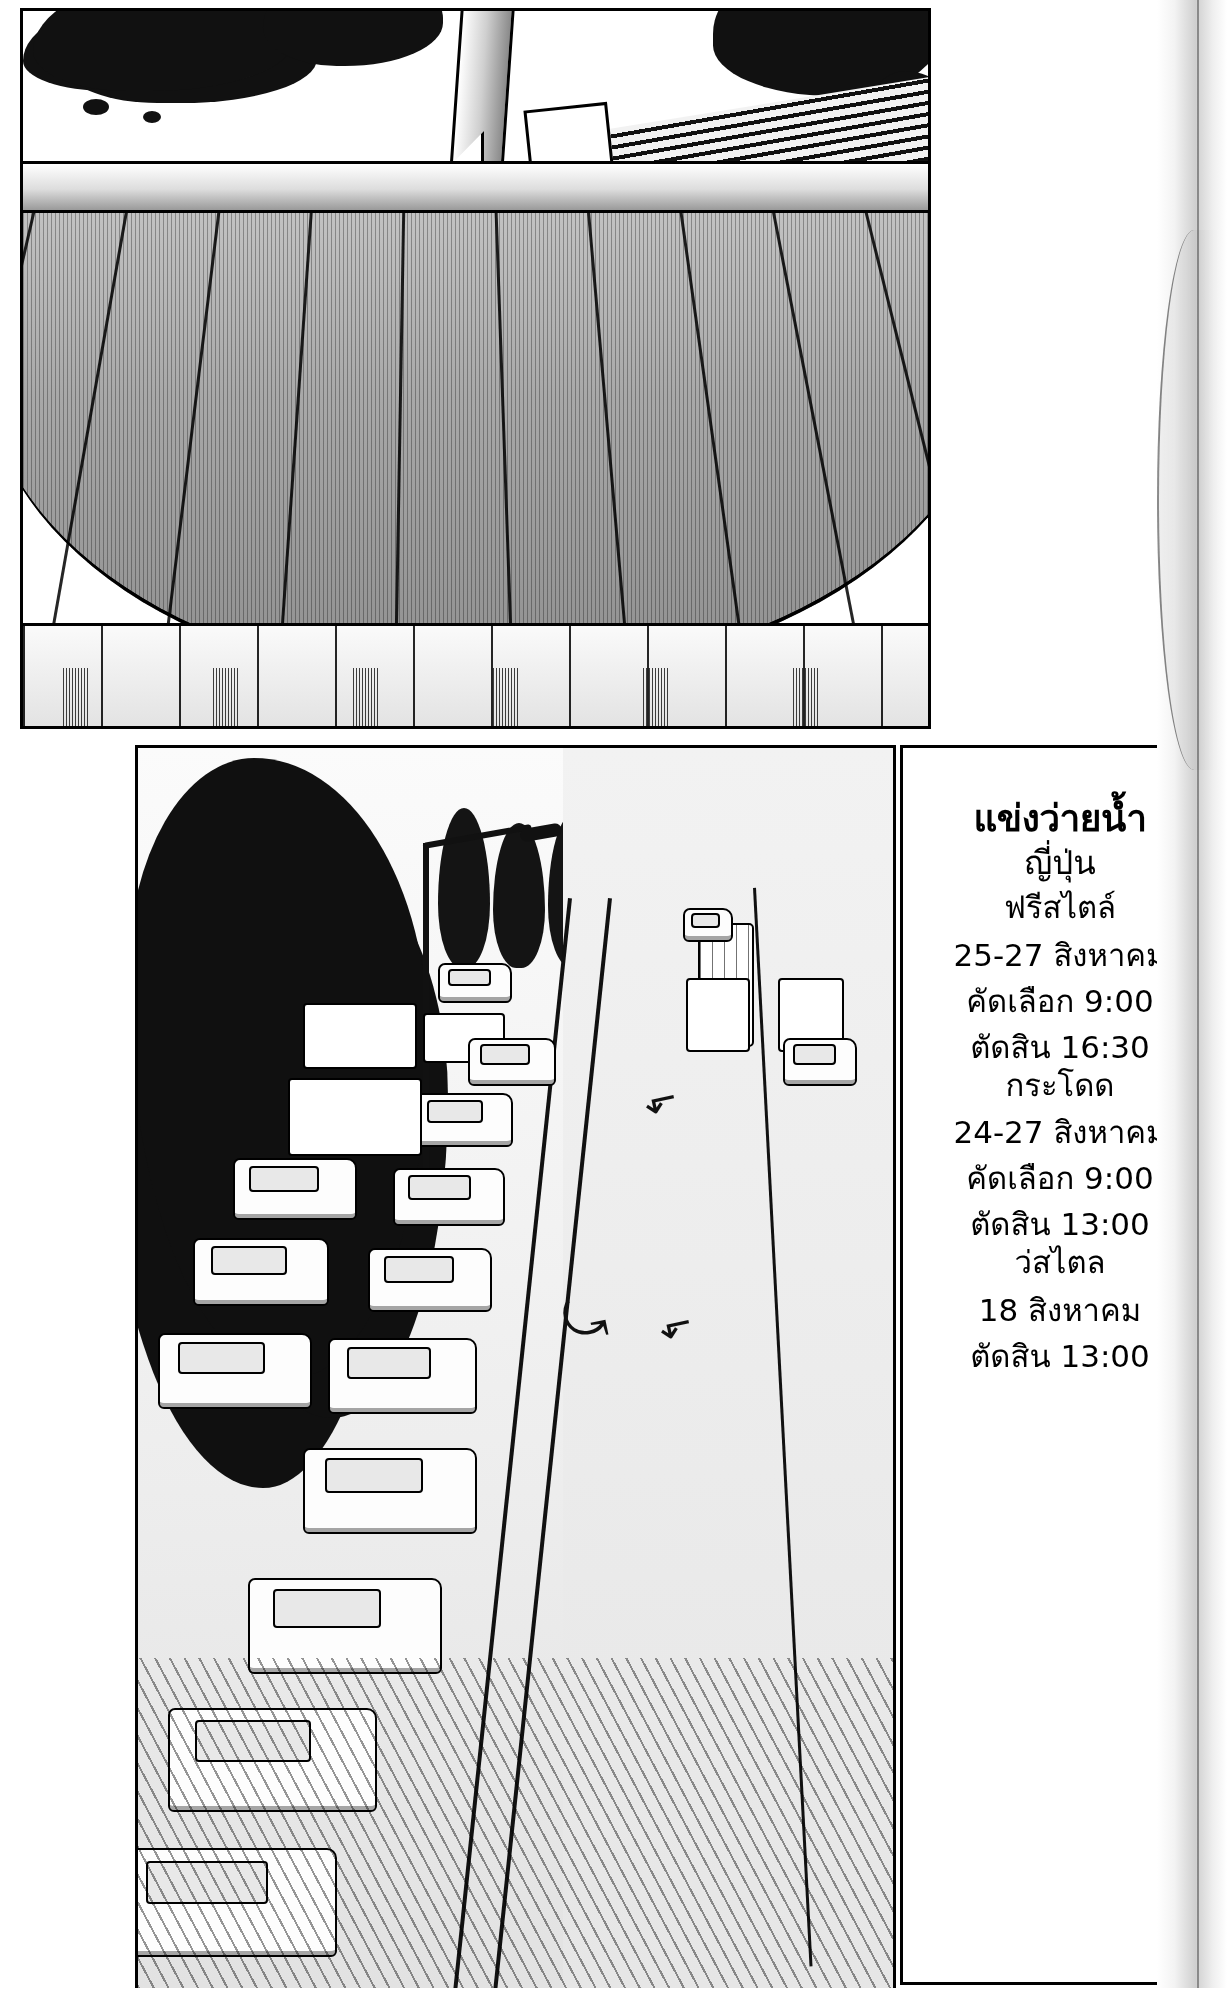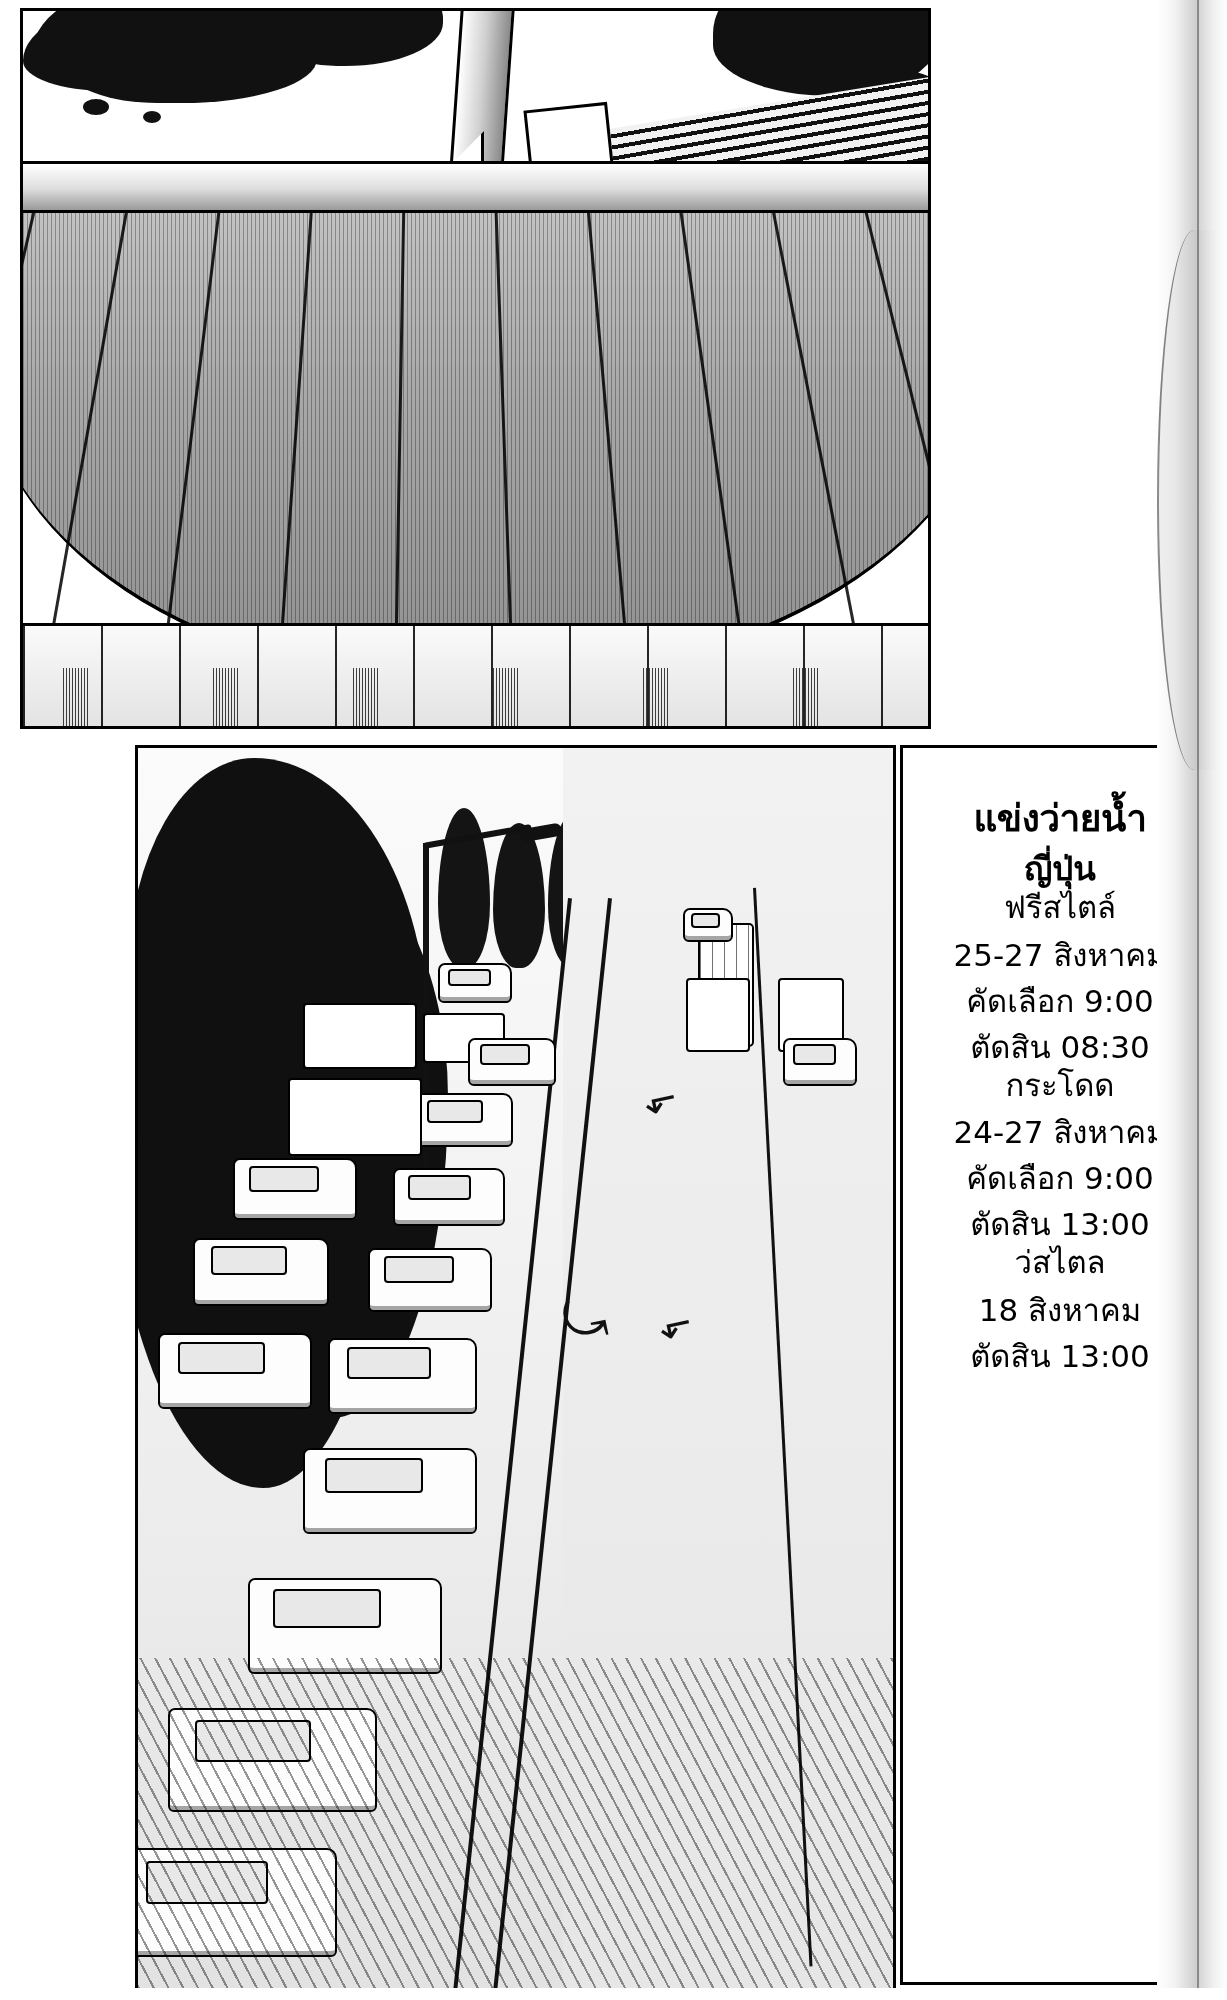--- a/index.html
+++ b/index.html
@@ -168,22 +168,22 @@
     border:3px solid #000;background:#fff;overflow:hidden;
     display:flex;flex-direction:column;align-items:center;
     padding-top:48px;box-sizing:border-box;
   }
   .poster-line{
     color:#000;text-align:center;white-space:nowrap;
     font-family:"DejaVu Sans", sans-serif;
     line-height:1.22;
   }
   .ptitle{font-size:37px;font-weight:700;letter-spacing:-.5px;}
-  .psub{font-size:33px;font-weight:700;margin-top:8px;}
-  .pstyle{font-size:31px;}
+  .psub{font-size:33px;font-weight:400;margin-top:2px;}
+  .pstyle{font-size:31px;margin-top:6px;}
   .pdate{font-size:31px;margin-top:10px;}
   .prow{font-size:31px;margin-top:8px;}
   .pevent{font-size:31px;}
 
   
   .gutter{
     position:absolute;right:0;top:0;width:70px;height:2000px;
     background:linear-gradient(90deg,#ffffff 0%,#f3f3f3 25%,#cfcfcf 55%,#efefef 80%,#ffffff 100%);
   }
   .gutter-line{
@@ -306,21 +306,21 @@
     <div class="hatch"></div>
   </div>
 
   <div class="panel-poster">
     <div class="poster-line ptitle">แข่งว่ายน้ำ</div>
     <div class="poster-line psub">ญี่ปุ่น</div>
 
     <div class="poster-line pstyle">ฟรีสไตล์</div>
     <div class="poster-line pdate">25-27 สิงหาคม</div>
     <div class="poster-line prow">คัดเลือก 9:00</div>
-    <div class="poster-line prow">ตัดสิน 08:30</div>
+    <div class="poster-line prow">ตัดสิน 16:30</div>
 
     <div class="poster-line pevent">กระโดด</div>
     <div class="poster-line pdate">24-27 สิงหาคม</div>
     <div class="poster-line prow">คัดเลือก 9:00</div>
     <div class="poster-line prow">ตัดสิน 13:00</div>
 
     <div class="poster-line pevent">ว่สไตล</div>
     <div class="poster-line pdate">18 สิงหาคม</div>
     <div class="poster-line prow">ตัดสิน 13:00</div>
   </div>

